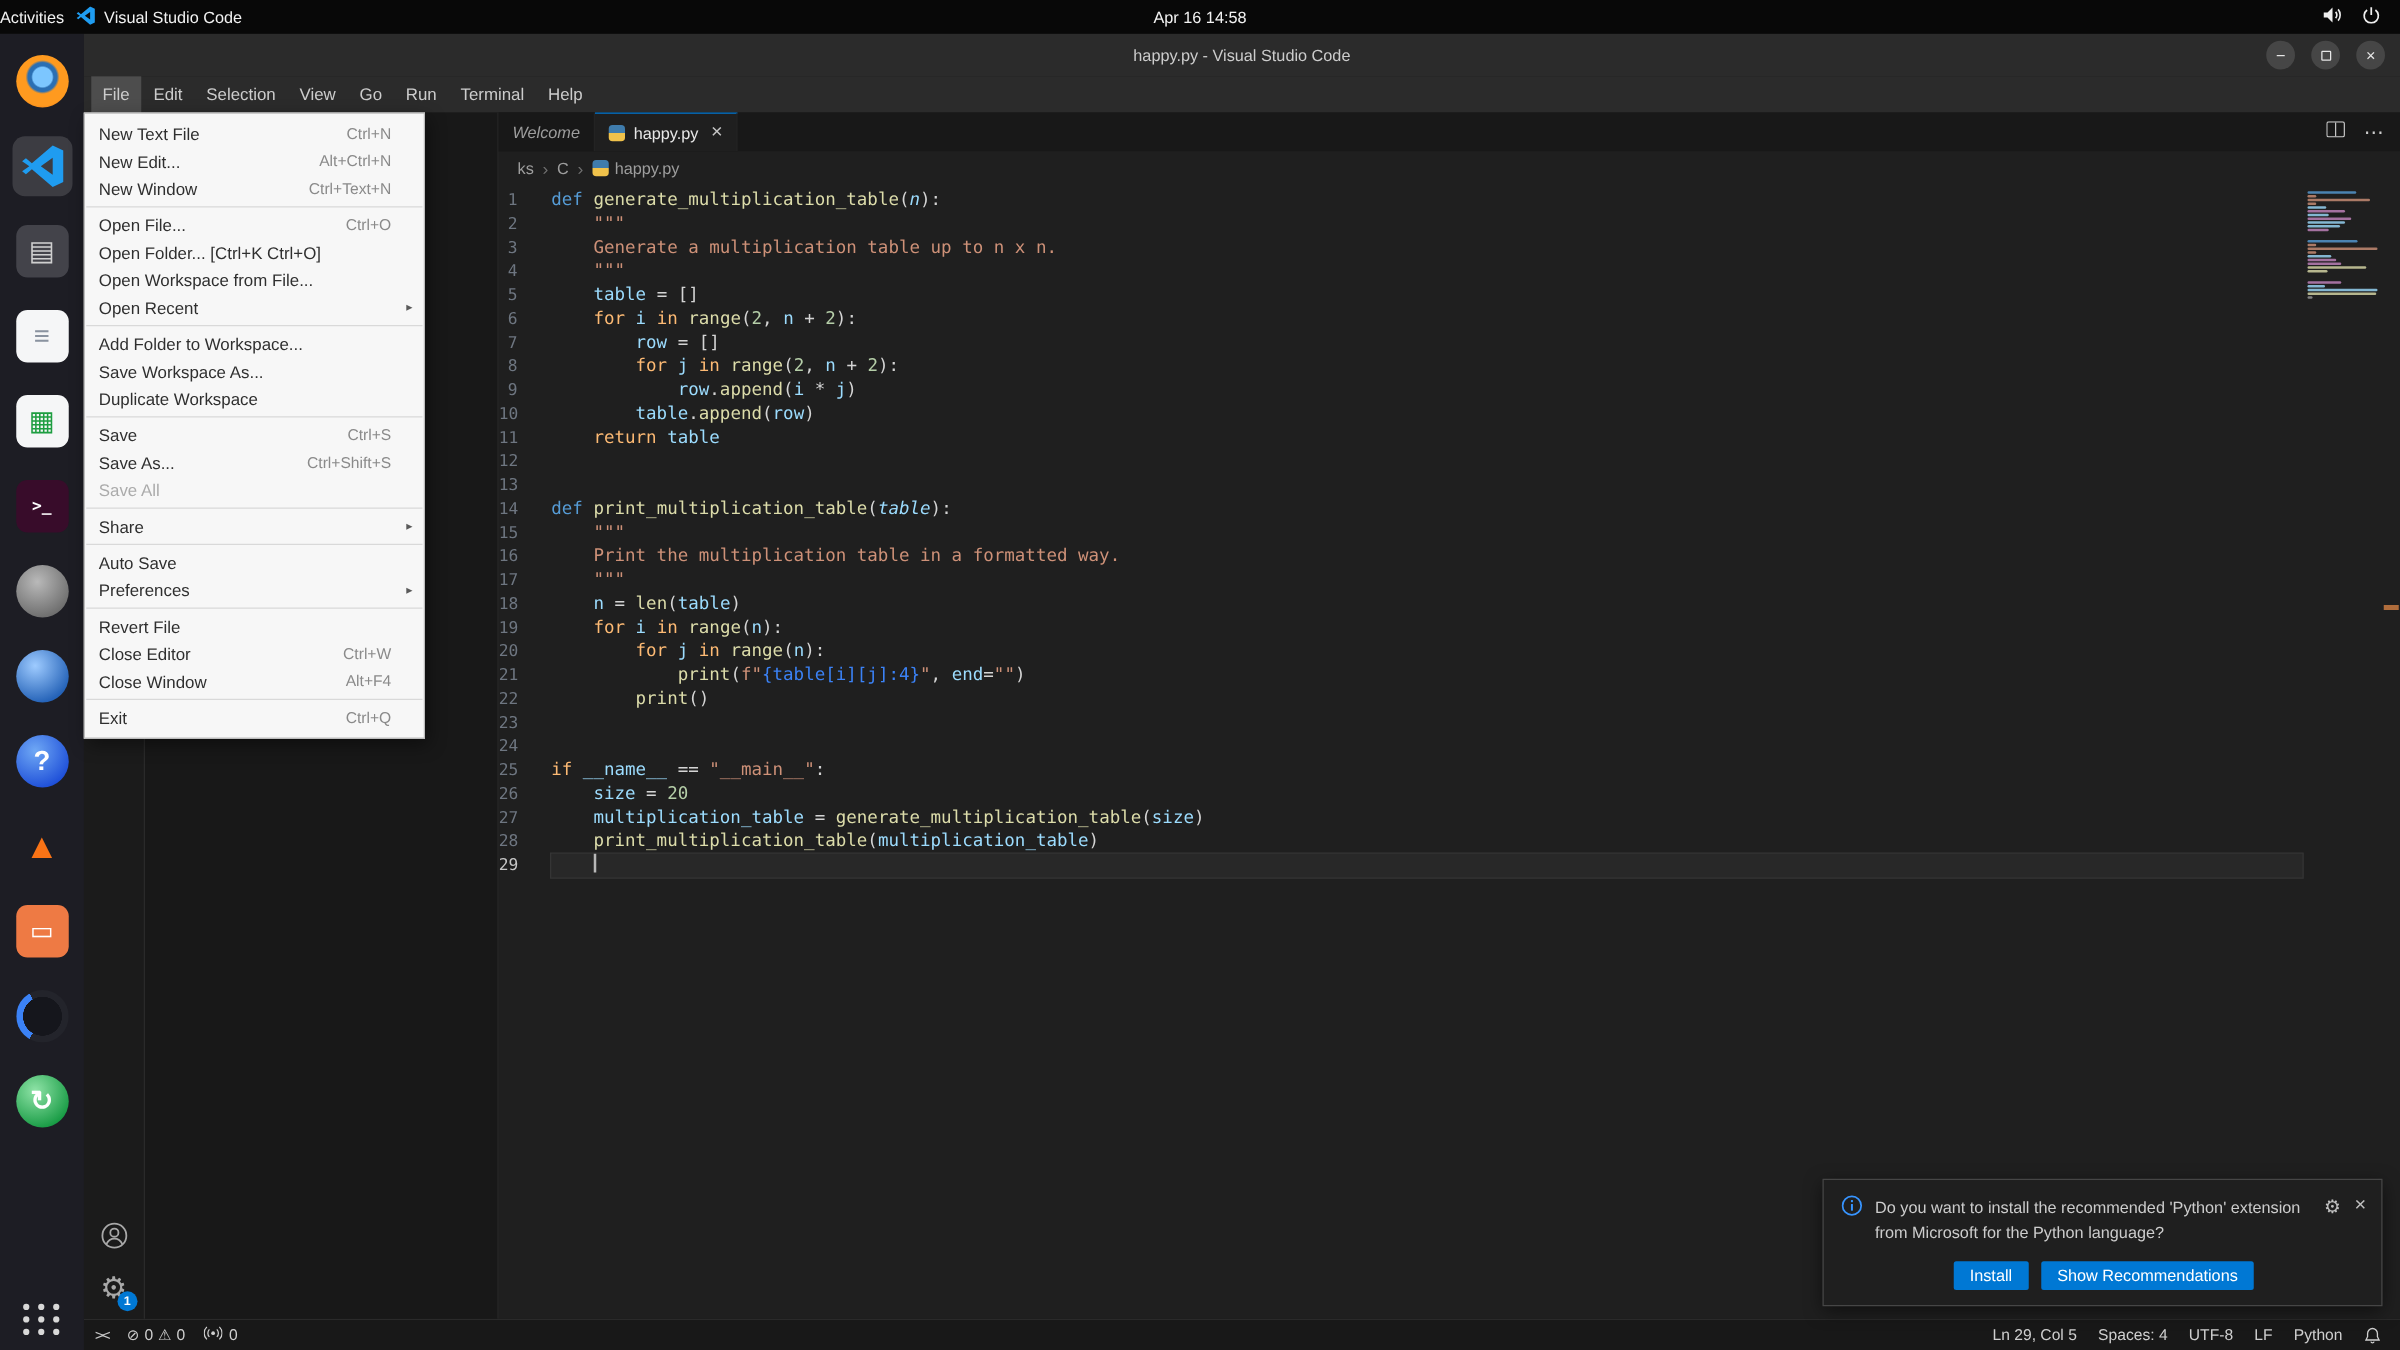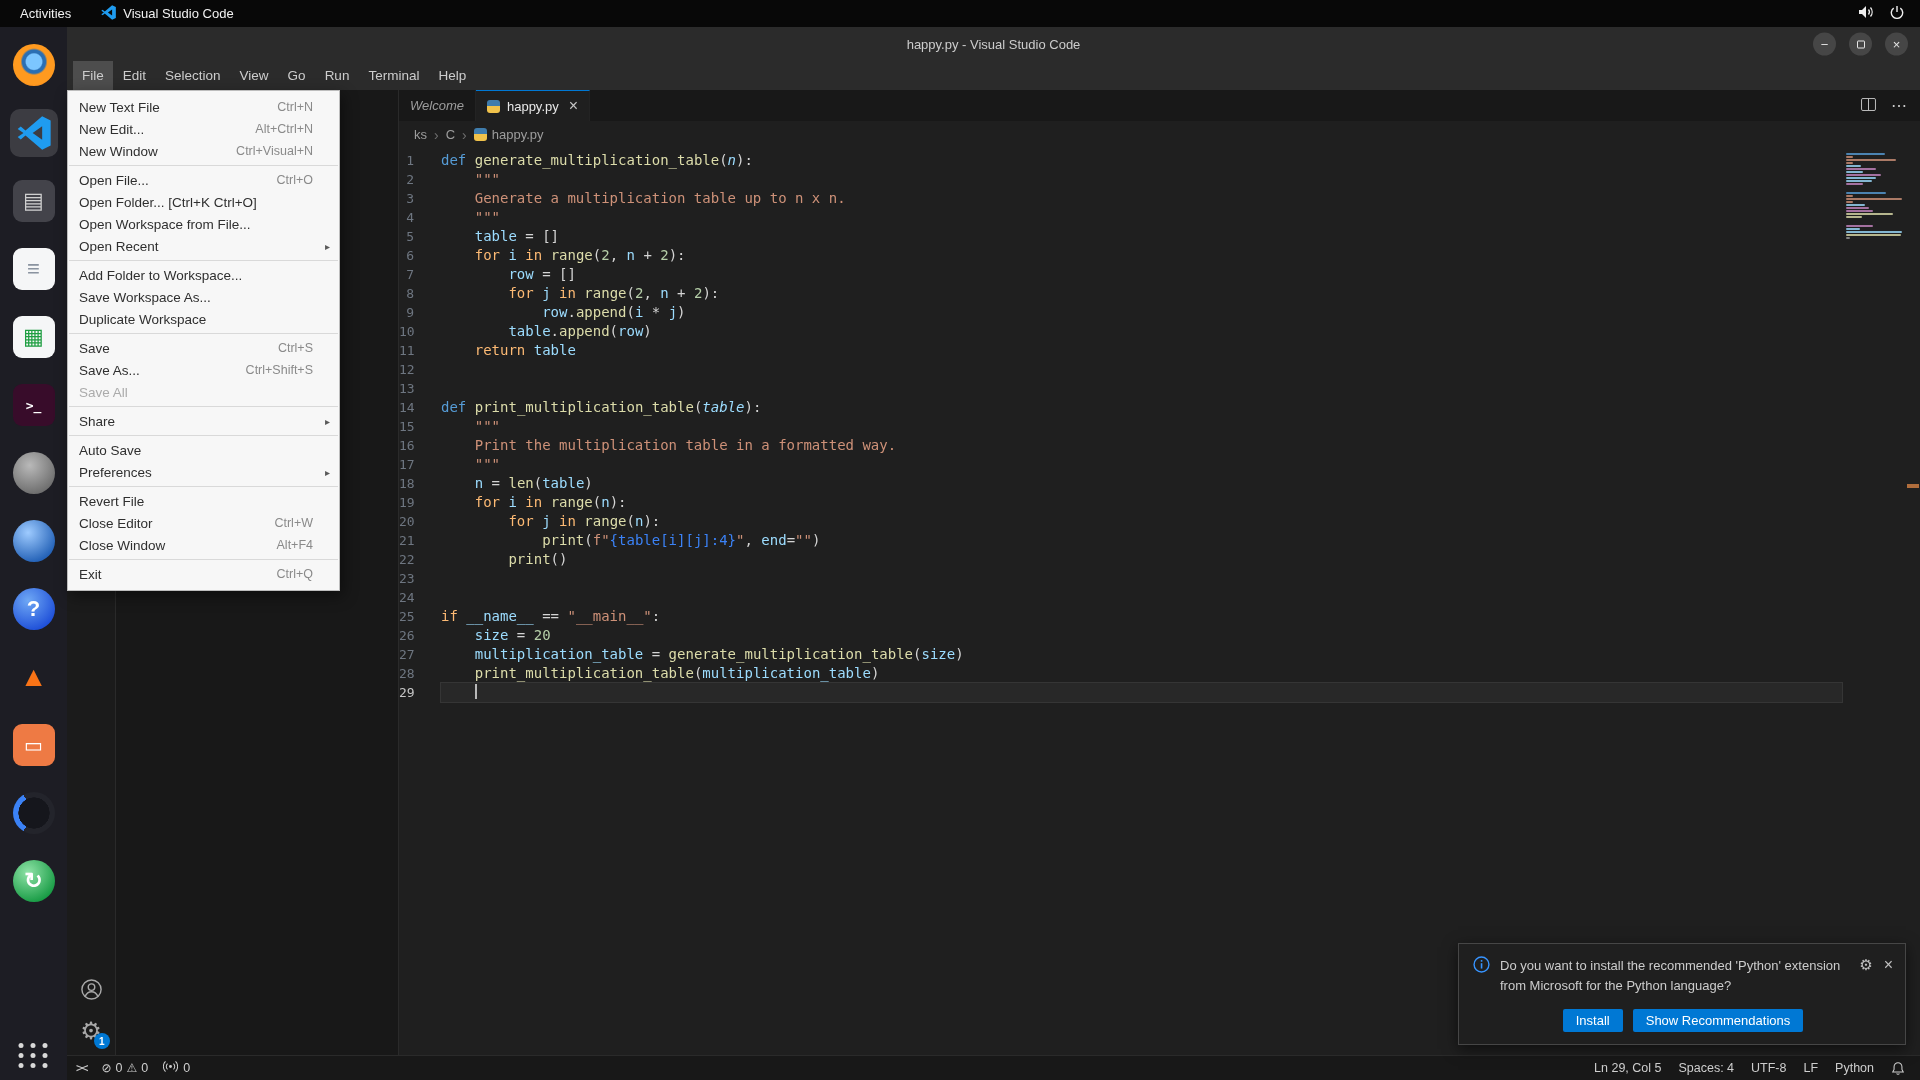--- a/index.html
+++ b/index.html
@@ -1,21 +1,21 @@
 <!DOCTYPE html>
 <html><head>
 <meta charset="utf-8">
 <style>
 *{margin:0;padding:0;box-sizing:border-box}
 html,body{width:1920px;height:1080px;overflow:hidden}
 body{font-family:"Liberation Sans",sans-serif;background:#1f1f1f;position:relative;--accent:#0078d4}
 
 
 .topbar{height:27px;background:#080808;color:#f2f2f2;display:flex;align-items:center;font-size:13px;position:relative;z-index:100}
-.tb-activities{padding:0 20px;height:100%;display:flex;align-items:center}
+.tb-activities{padding:0 0;height:100%;display:flex;align-items:center}
 .tb-app{display:flex;align-items:center;gap:7px;padding:0 10px}
 .tb-clock{position:absolute;left:0;right:0;text-align:center;pointer-events:none}
 .tb-right{margin-left:auto;display:flex;gap:16px;padding-right:16px;align-items:center}
 
 
 .main{display:flex;height:1053px}
 
 
 .dock{width:67px;background:#1d1d24;position:relative;flex:none;display:flex;flex-direction:column;align-items:center;padding-top:14px;gap:20px;z-index:5}
 .dock-slot{width:48px;height:48px;display:grid;place-items:center;border-radius:10px;flex:none}
@@ -121,20 +121,21 @@
 <body style="--accent: #0078d4;">
 
 <div class="topbar">
   <div class="tb-activities">Activities</div>
   <div class="tb-app">
     <span><svg width="15" height="15" viewBox="0 0 100 100">
           <path fill="#1f9cf0" fill-rule="evenodd" d="M74 1 99 13v74L74 99 25 57l-14 12-9-7 17-12L2 38l9-7 14 12L74 1zM74 30 46 50l28 20V30z"></path>
         </svg></span>
     <span>Visual Studio Code</span>
   </div>
+  <div class="tb-clock">Apr 16 14:58</div>
   <div class="tb-right">
     <span><svg width="16" height="14" viewBox="0 0 16 14">
           <path d="M1 5h3l4-4v12l-4-4H1z" fill="#eee"></path>
           <path d="M10.5 4.5a4 4 0 0 1 0 5M12.5 2.5a7 7 0 0 1 0 9" stroke="#eee" fill="none" stroke-width="1.3"></path>
         </svg></span>
     <span><svg width="14" height="14" viewBox="0 0 16 16">
           <path d="M8 1v7" stroke="#eee" stroke-width="1.6"></path>
           <path d="M4.2 3.5a6.5 6.5 0 1 0 7.6 0" stroke="#eee" fill="none" stroke-width="1.6"></path>
         </svg></span>
   </div>
@@ -402,21 +403,21 @@
         <div class="menu-item">
           <span class="mi-label">New Text File</span>
           <span class="mi-shortcut">Ctrl+N</span>
         </div>
         <div class="menu-item">
           <span class="mi-label">New Edit...</span>
           <span class="mi-shortcut">Alt+Ctrl+N</span>
         </div>
         <div class="menu-item">
           <span class="mi-label">New Window</span>
-          <span class="mi-shortcut">Ctrl+Visual+N</span>
+          <span class="mi-shortcut">Ctrl+Text+N</span>
         </div>
         <div class="menu-sep"></div>
         <div class="menu-item">
           <span class="mi-label">Open File...</span>
           <span class="mi-shortcut">Ctrl+O</span>
         </div>
         <div class="menu-item">
           <span class="mi-label">Open Folder... [Ctrl+K Ctrl+O]</span>
         </div>
         <div class="menu-item">

